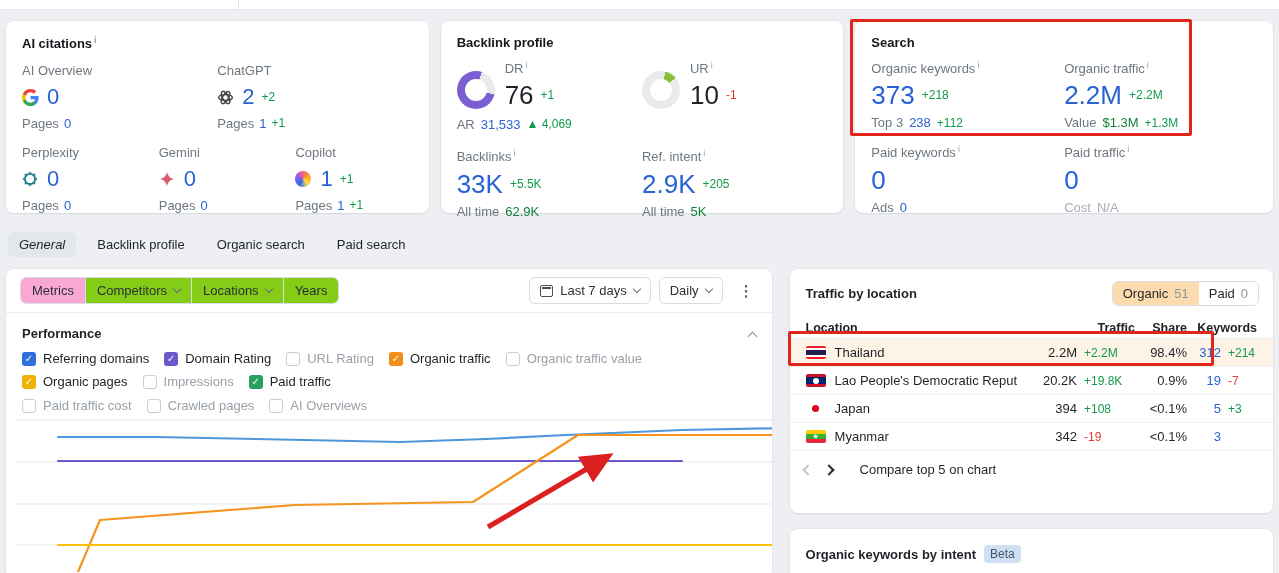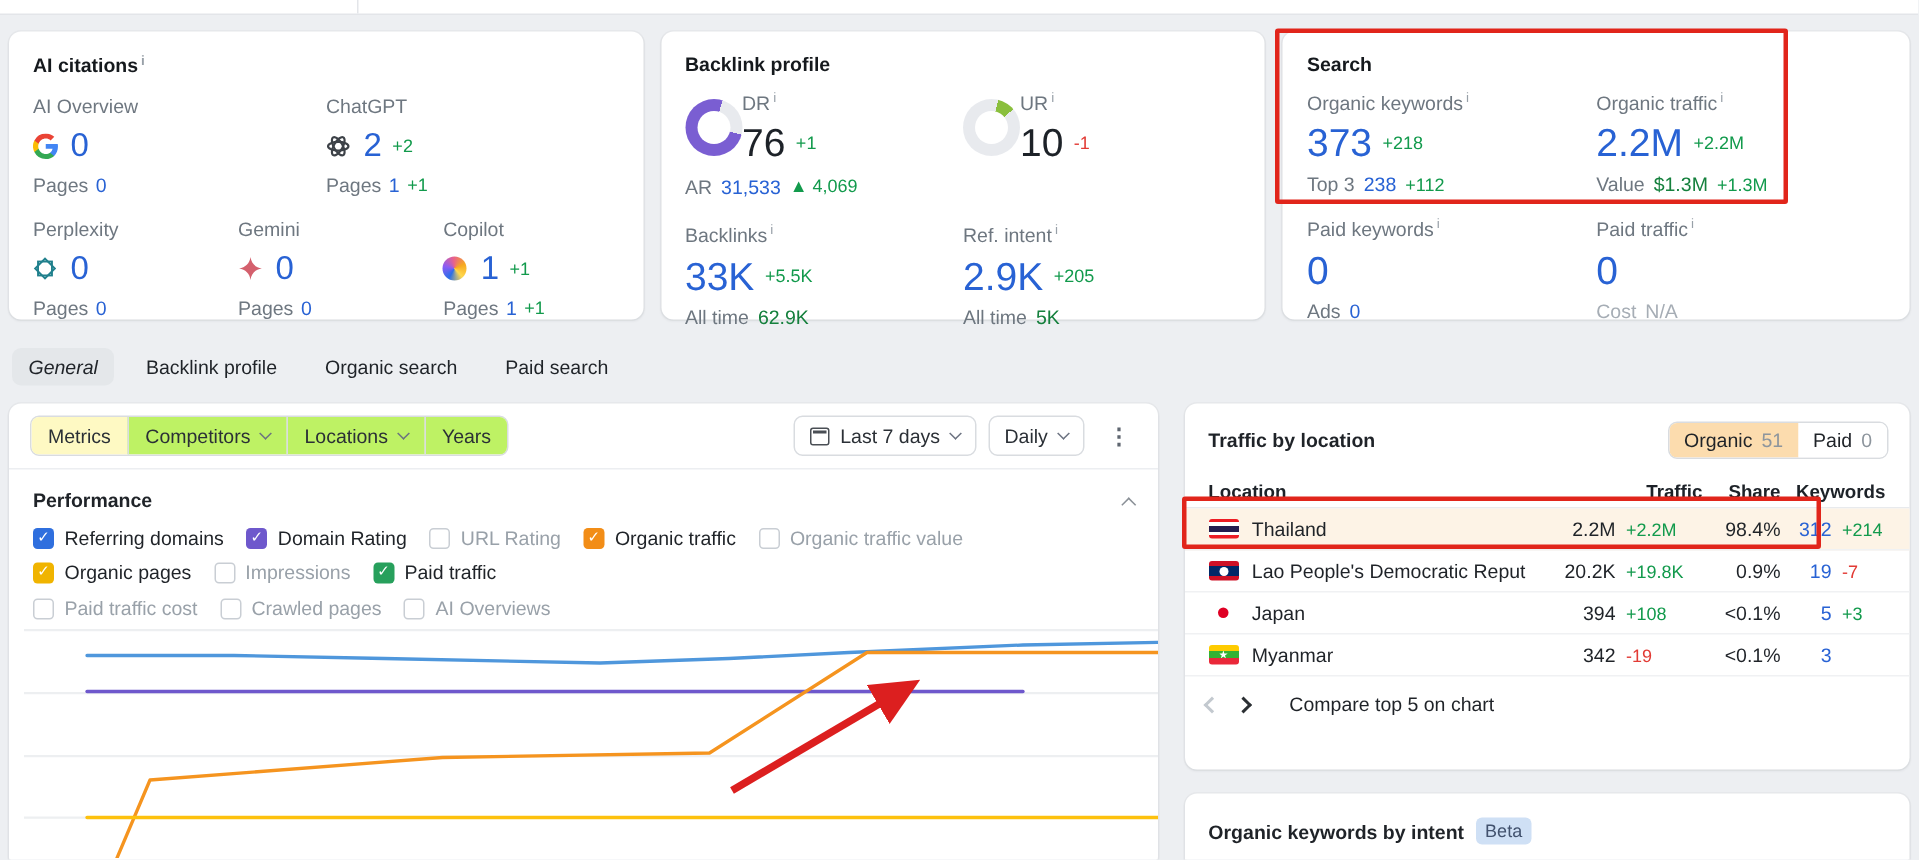--- a/index.html
+++ b/index.html
@@ -35,44 +35,44 @@
   .ai-ico { display:inline-flex; width:18px; align-items:center; }
   .copilot-disc { display:inline-block; width:16px; height:16px; border-radius:50%;
     background:conic-gradient(from 210deg,#2a6ee8,#8a5cf5,#e8618c,#f6a821,#ffd84d,#2a6ee8); }
   
   .donut { width:38px; height:38px; border-radius:50%; position:relative; flex:0 0 38px; }
   .donut::after { content:""; position:absolute; left:8px; top:8px; width:22px; height:22px; border-radius:50%; background:#fff; }
   .donut.dr { background:conic-gradient(from 18deg,#e8eaee 0 24%,#7a5ed2 24% 100%); }
   .donut.ur { background:conic-gradient(from 14deg,#8abf3d 0 10%,#e8eaee 10% 100%); }
   .bl-grid { display:flex; flex-wrap:wrap; margin-top:10px; }
   .bl-col { width:50%; }
-  .donut-block { display:flex; align-items:center; }
+  .donut-block { display:flex; gap:10px; align-items:flex-end; }
   .ar-line { margin-top:8px; font-size:13px; color:#6e7780; display:flex; gap:6px; }
   .bl-stat { margin-top:16px; }
   
   .s-grid { display:flex; flex-wrap:wrap; margin-top:10px; row-gap:14px; }
   .s-block { width:50%; }
   
   .red-box { position:absolute; border:3px solid #e1251b; border-radius:2px; pointer-events:none; z-index:5; }
   .rb-search { left:-5px; top:-2px; width:342px; height:117px; }
   .rb-thailand { left:-2px; top:62px; width:426px; height:35px; }
   
   .tabs { display:flex; align-items:center; gap:10px; margin:18px 0 12px 2px; height:26px; }
   .tab { padding:5px 11px; border-radius:6px; color:#1f2328; cursor:pointer; }
   .tab.active { background:#e4e7ea;font-style:italic; }
   
   .bottom { display:flex; gap:18px; align-items:flex-start; }
   .perf-card { width:827px; height:310px; position:relative; overflow:hidden; }
   .right-col { flex:1; }
   
   .filter-row { display:flex; align-items:center; padding:8px 12px 8px 14px; border-bottom:1px solid #eceef1; }
   .seg-group { display:flex; border:1px solid #d9dce0; border-radius:6px; overflow:hidden; }
-  .seg { padding:5px 11px; background:#bef264; border-left:1px solid #d9dce0; display:flex; align-items:center; cursor:pointer; color:#2b3036; }
+  .seg { padding:5px 11px; background:#84cc16; border-left:1px solid #d9dce0; display:flex; align-items:center; cursor:pointer; color:#2b3036; }
   .seg:first-child { border-left:none; }
-  .seg.peach { background:#fef9c3; }
+  .seg.peach { background:#f9a8d4; }
   .chev { width:6px; height:6px; border-right:1.5px solid #6b7280; border-bottom:1.5px solid #6b7280; transform:rotate(45deg); display:inline-block; margin-left:7px; margin-bottom:3px; }
   .spacer { flex:1; }
   .btn { display:flex; align-items:center; border:1px solid #d9dce0; border-radius:6px; background:#fff; padding:5px 10px; margin-left:8px; cursor:pointer; color:#2b3036; }
   .cal-icon { position:relative; width:13px; height:12px; border:1.5px solid #4a4f55; border-radius:2px; display:inline-block; margin-right:7px; }
   .cal-icon::before { content:""; position:absolute; top:1px; left:1px; right:1px; height:2.5px; background:#4a4f55; }
   .kebab { margin-left:10px; padding:0 6px; color:#5f6670; font-size:15px; font-weight:bold; cursor:pointer; letter-spacing:0; }
   
   .perf-head { display:flex; align-items:center; padding:13px 16px 0 16px; }
   .perf-title { font-weight:bold; font-size:13px; }
   .chev-up { width:7px; height:7px; border-right:1.6px solid #8a9097; border-bottom:1.6px solid #8a9097; transform:rotate(225deg); display:inline-block; margin-top:5px; }

